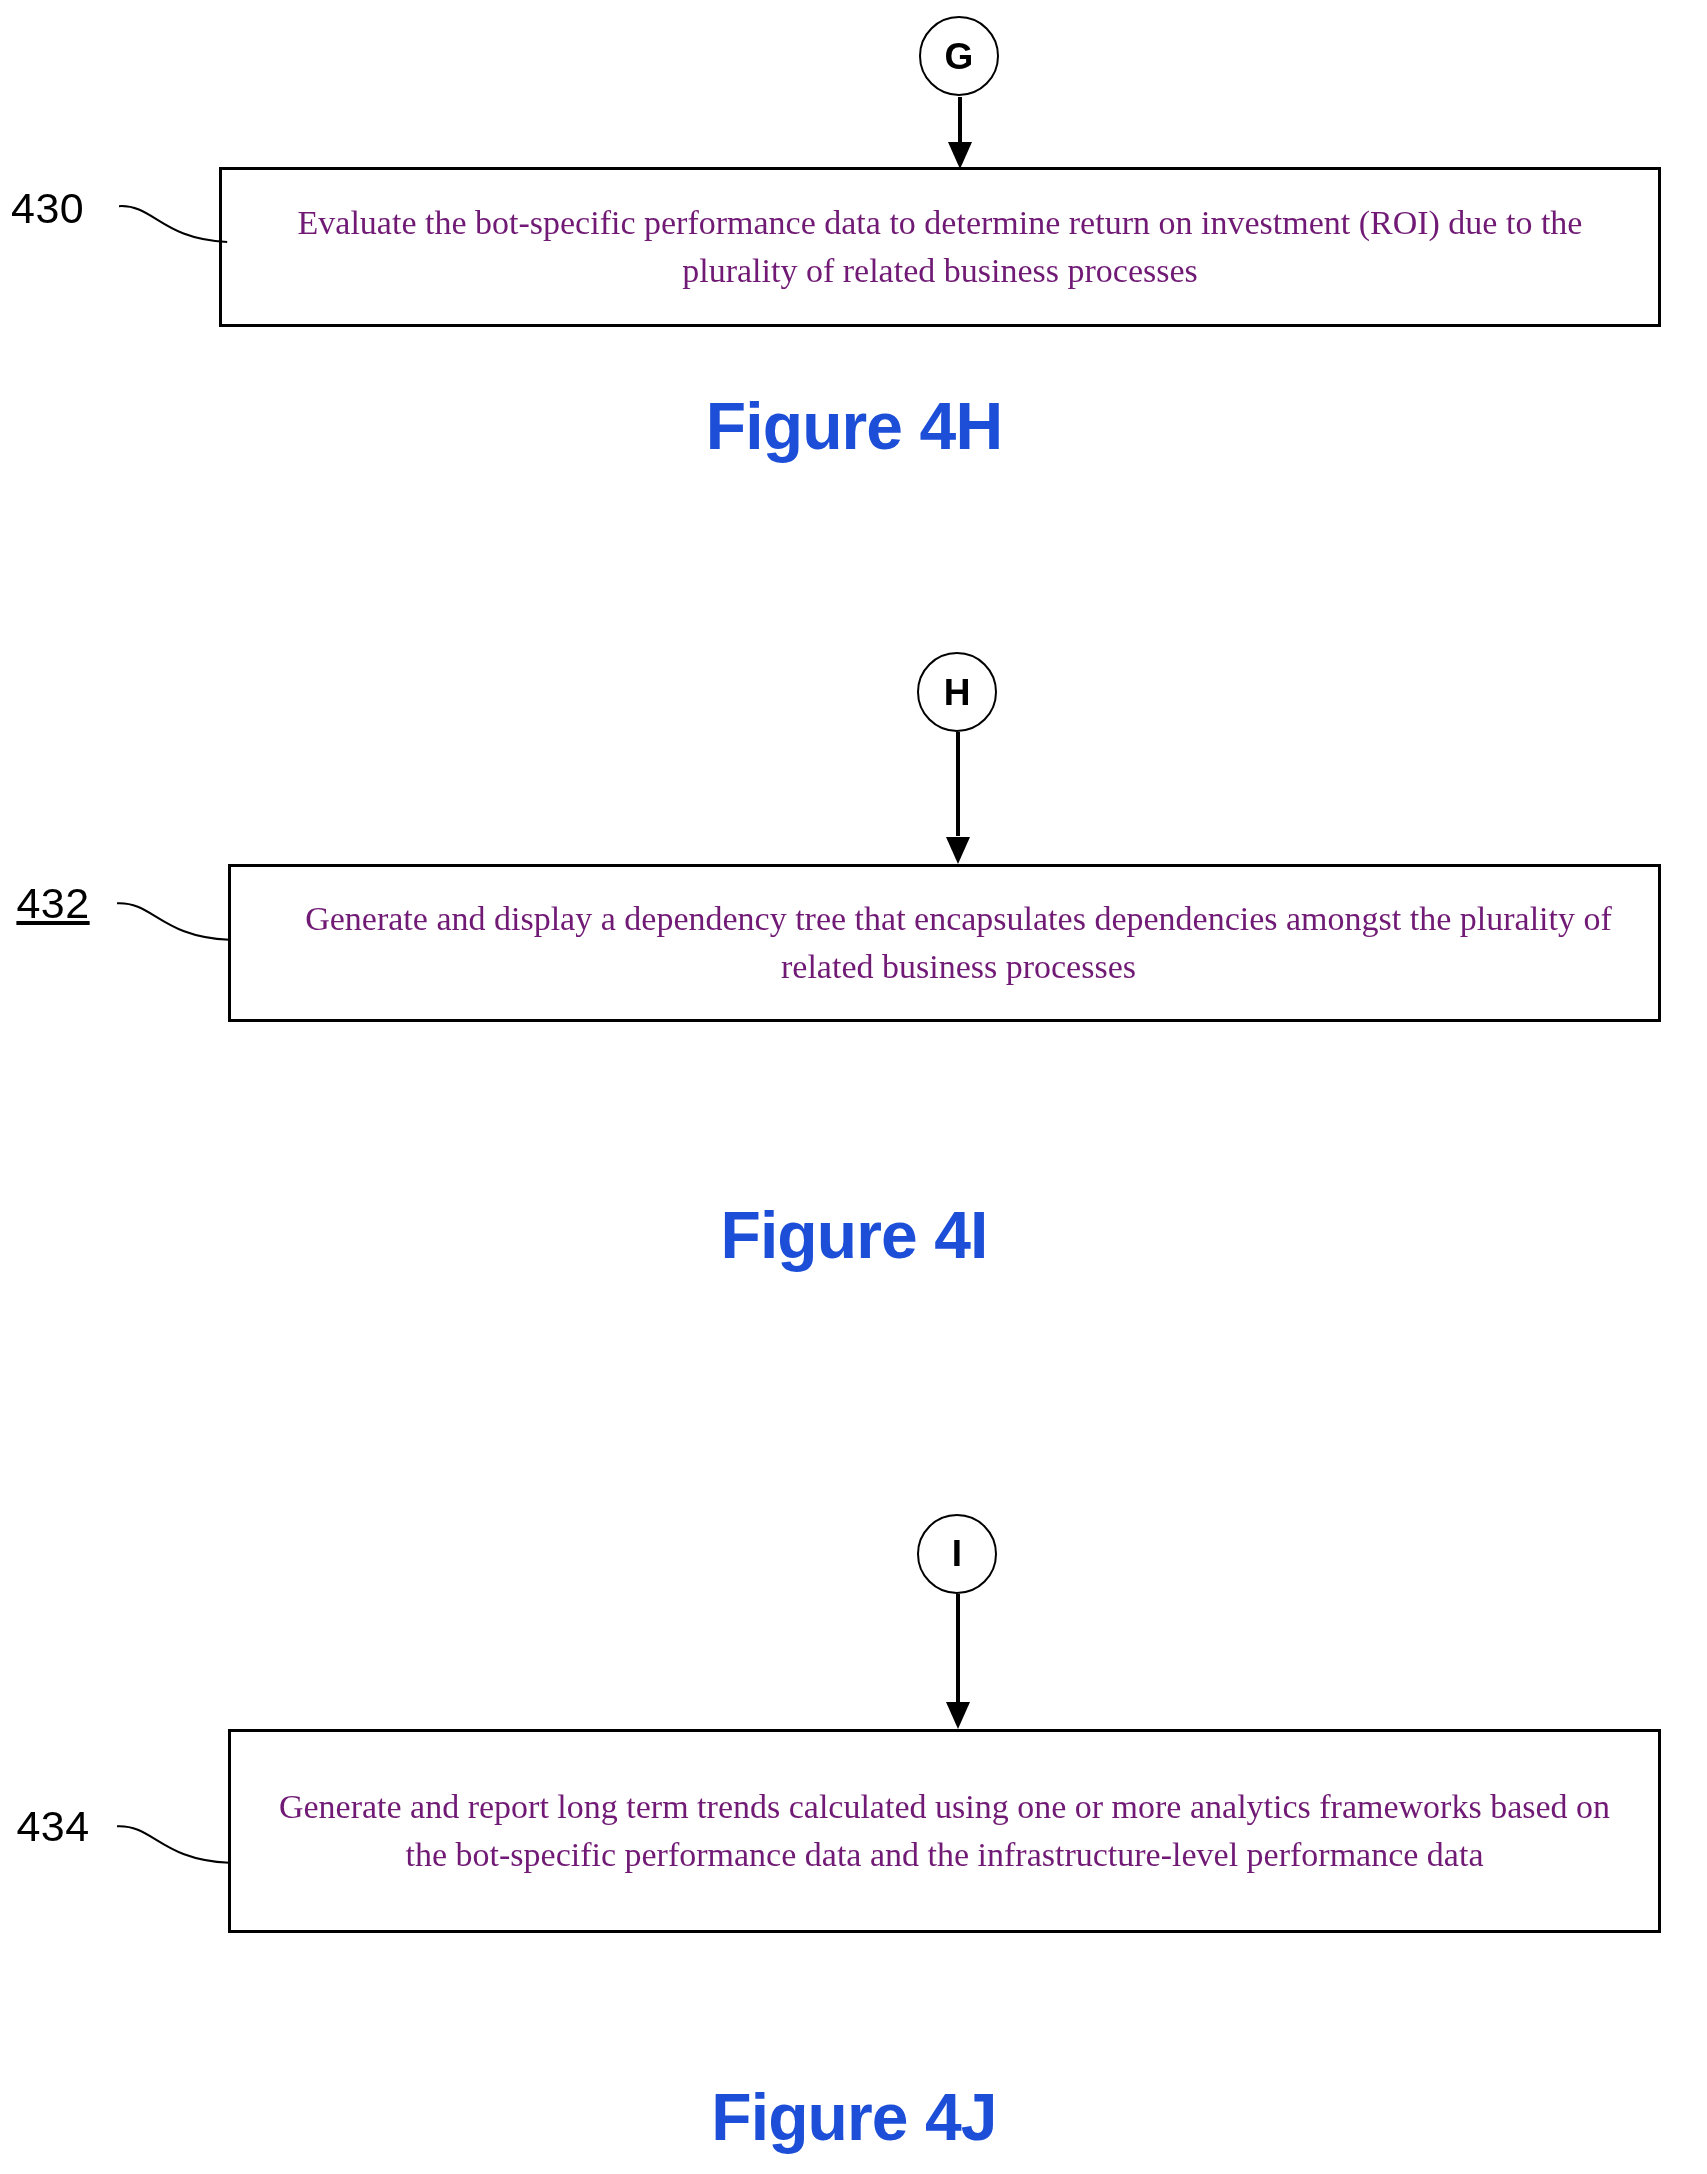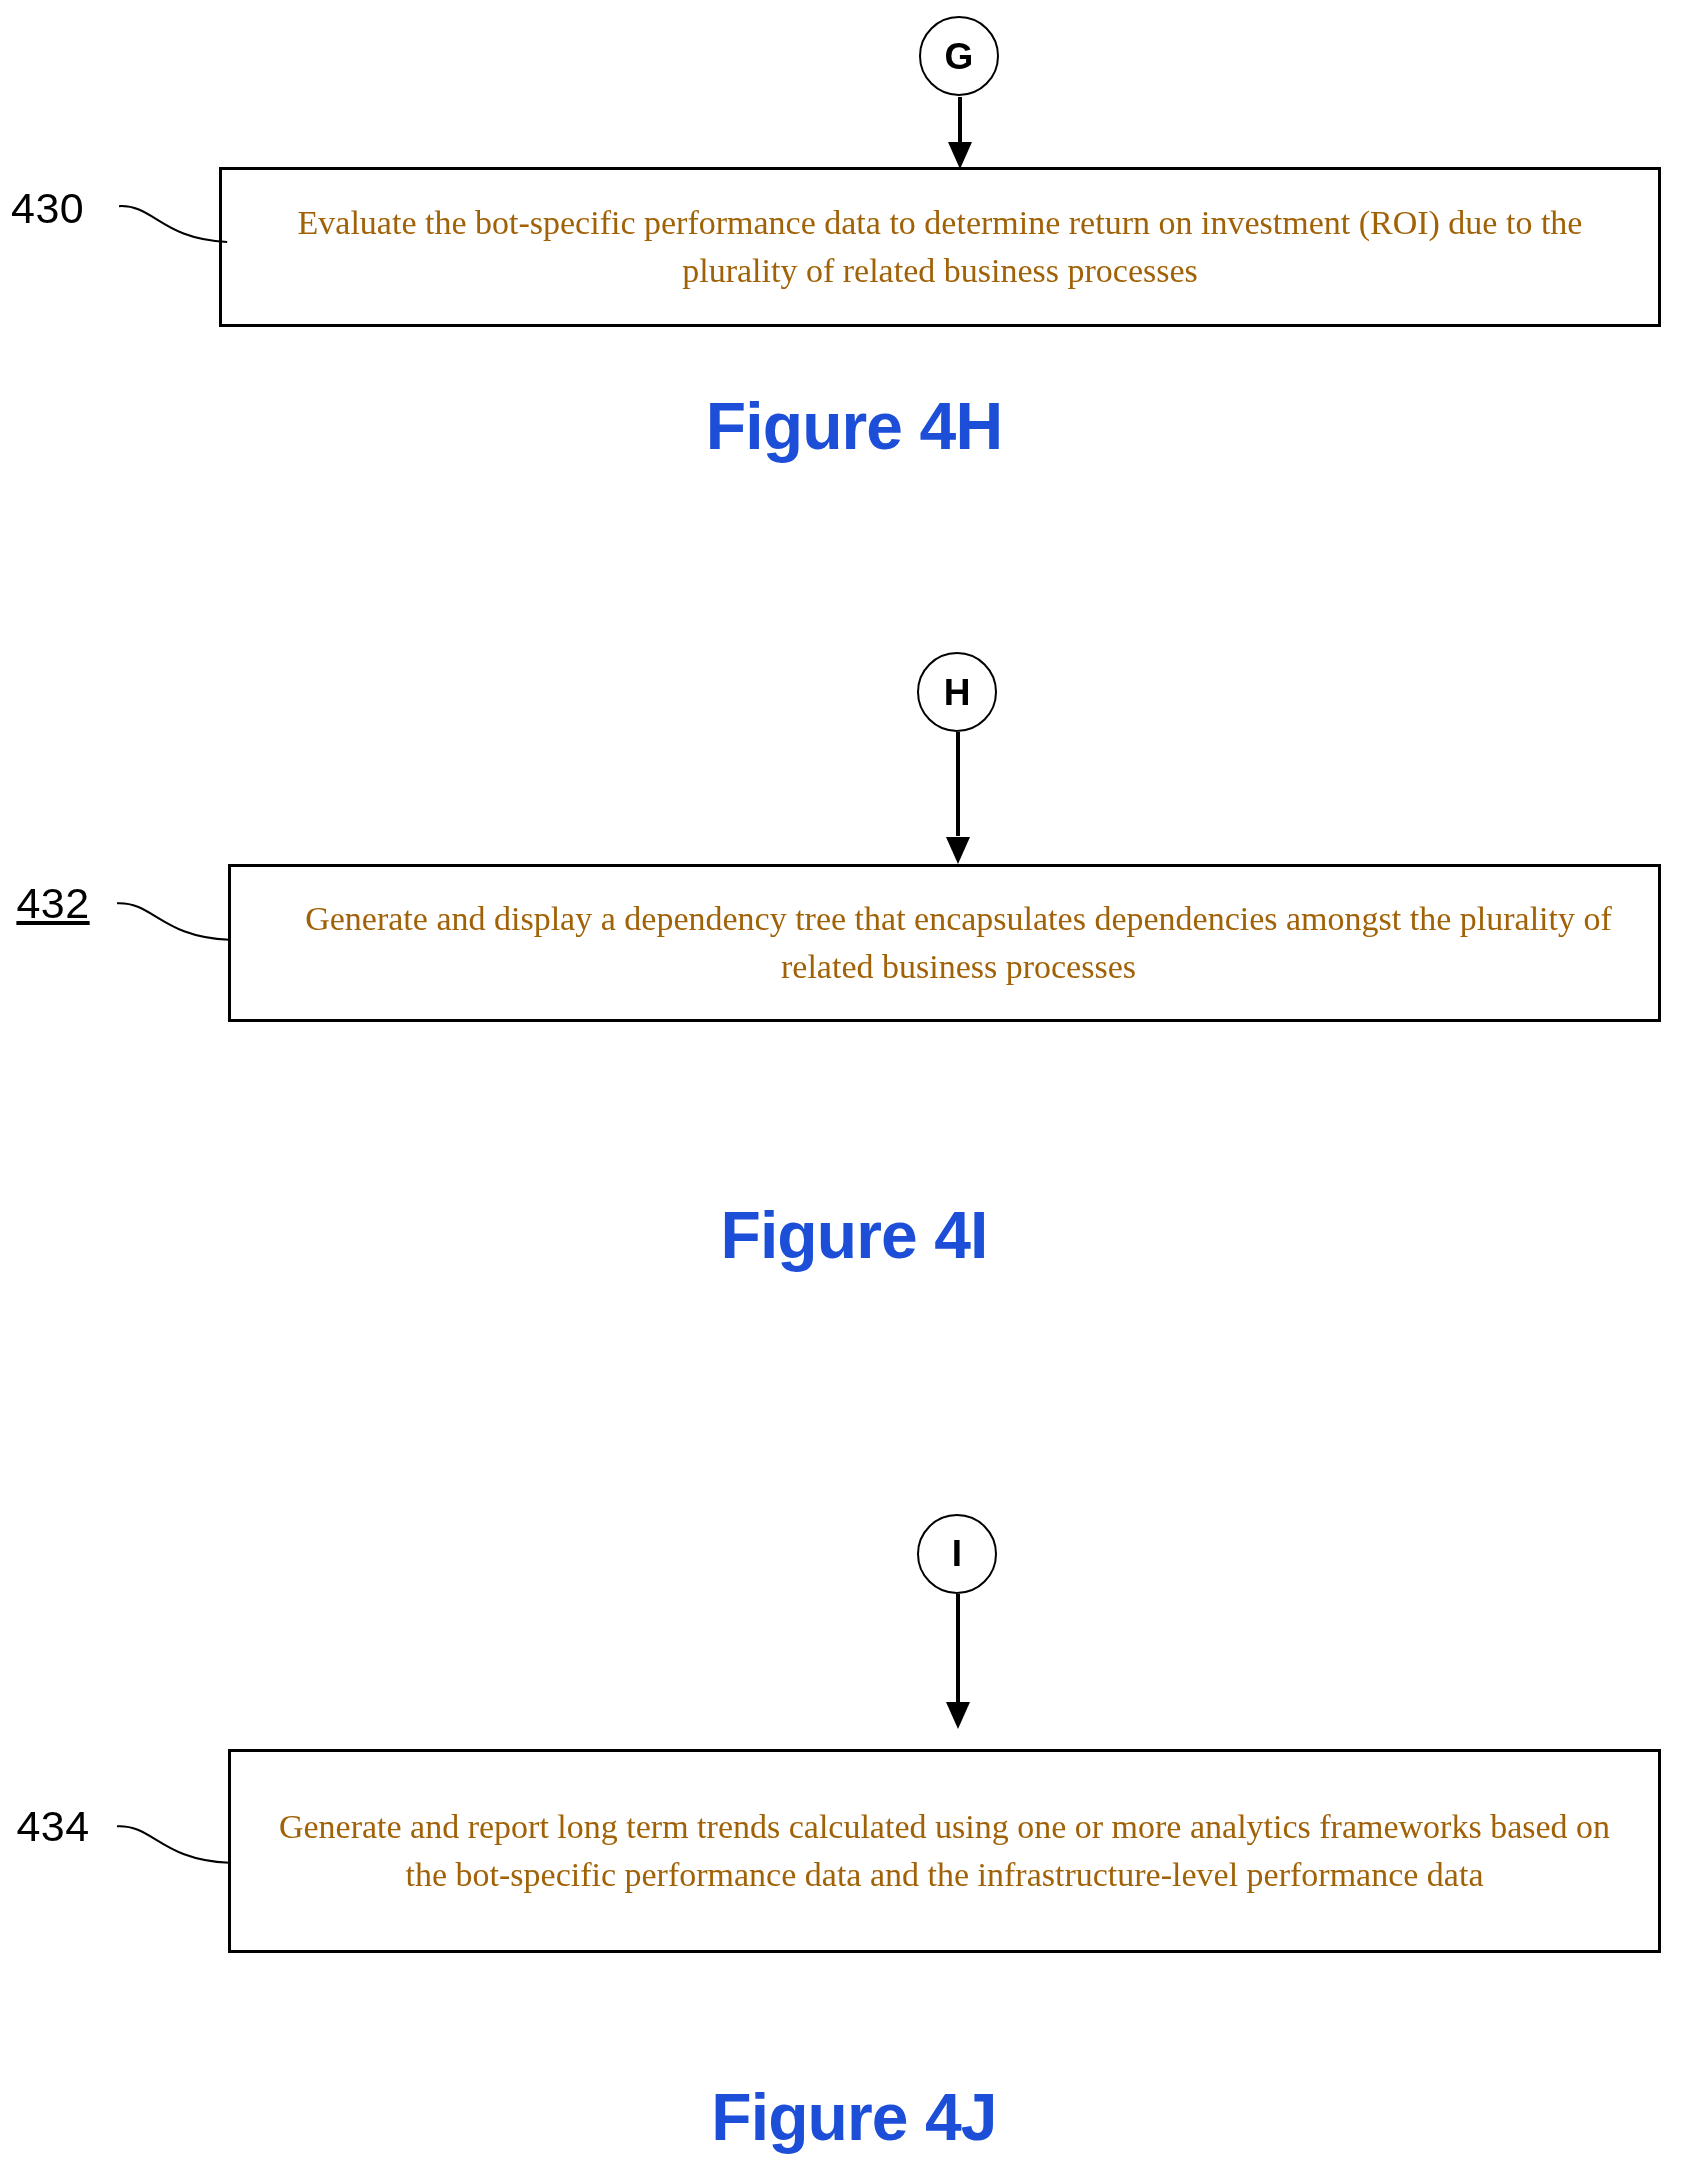--- a/index.html
+++ b/index.html
@@ -84,21 +84,21 @@
     background: #fff;
     display: flex;
     align-items: center;
     justify-content: center;
   }
   .process-box .box-text {
     font-family: "Liberation Serif", serif;
     font-size: 34px;
     line-height: 1.42;
     text-align: center;
-    color: #a16207;
+    color: #701a75;
     padding: 0 42px;
     white-space: pre-line;
   }
 
   
   .ref-num {
     position: absolute;
     font-family: "Liberation Sans", sans-serif;
     font-size: 43px;
     line-height: 1;
@@ -186,21 +186,21 @@
 
     <div class="node-circle" style="left:917px; top:5.5px;">
       <span class="node-letter">I</span>
     </div>
 
     <div class="arrow" style="left:945px; top:86px; width:25.6px; height:135px;">
       <div class="shaft" style="height:108px;"></div>
       <div class="head"></div>
     </div>
 
-    <div class="process-box" style="left:228px; top:221px; width:1433px; height:204px;margin-top:20px;">
+    <div class="process-box" style="left:228px; top:221px; width:1433px; height:204px;">
       <div class="box-text">Generate and report long term trends calculated using one or more analytics frameworks based on the bot-specific performance data and the infrastructure-level performance data</div>
     </div>
 
     <div class="ref-num" style="left:16.4px; top:297px;">434</div>
 
     <div class="leader" style="left:117px; top:309px; width:114px; height:55px;">
       <svg width="114" height="55" viewBox="0 0 125 60">
         <path d="M 0 10 C 40 8, 48 47, 123 50" stroke="#000" stroke-width="2.2" fill="none"></path>
       </svg>
     </div>

